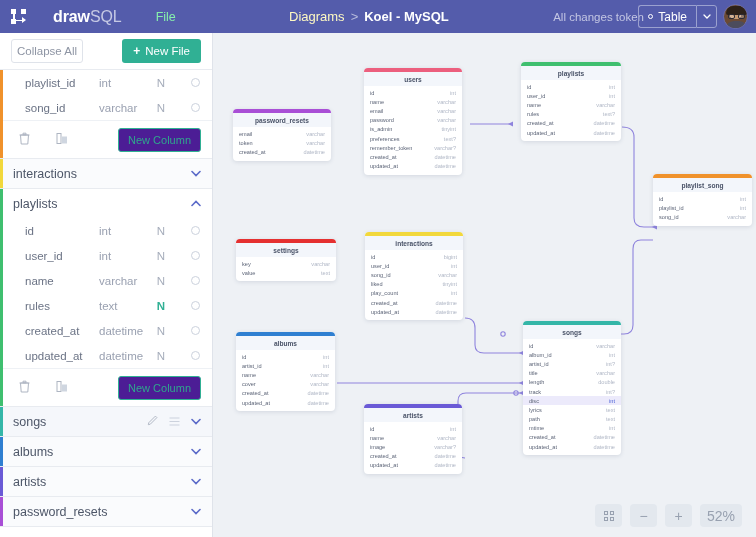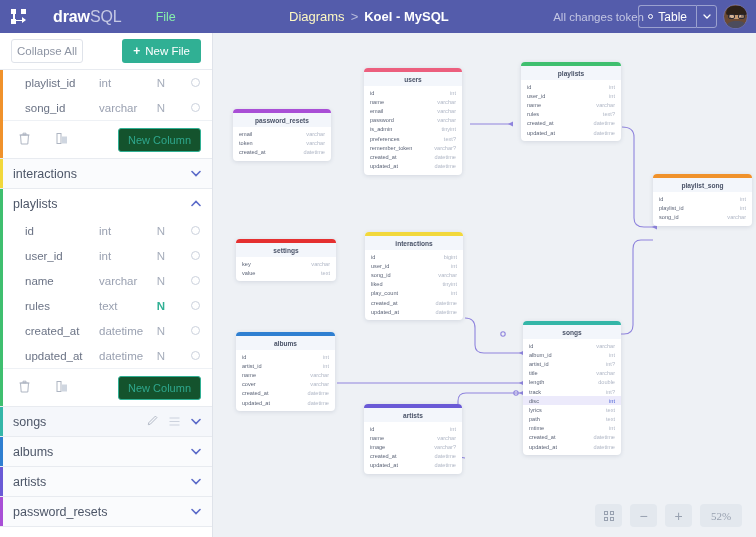--- a/index.html
+++ b/index.html
@@ -129,21 +129,21 @@
     border: 1.3px solid #ccd2dd; cursor: pointer; }
 
   .tbl-foot {
     height: 38px; display: flex; align-items: center; padding-left: 19px;
     padding-right: 11px; border-top: 1px solid #eef1f5;
   }
   .ic-trash, .ic-dup { color: #aeb5c2; font-size: 13px; cursor: pointer; }
   .ic-dup { margin-left: 26px; }
   .btn-newcol {
     margin-left: auto; border: 1px solid #30b094; color: #2fa78d;
-    background: #14532d; font-size: 11px; border-radius: 3px; padding: 5px 9px;
+    background: #4c1d95; font-size: 11px; border-radius: 3px; padding: 5px 9px;
     cursor: pointer; font-family: inherit;
   }
 
   
   .canvas {
     position: absolute; left: 213px; top: 33px; width: 543px; height: 504px;
     background: #eef1f5; overflow: hidden;
   }
   .svg-lines { position: absolute; left: 0; top: 0; width: 543px; height: 504px; }
 
@@ -170,21 +170,21 @@
   .zoomctl {
     position: absolute; right: 14px; bottom: 10px; display: flex; gap: 8px;
     z-index: 35;
   }
   .zbtn {
     width: 27px; height: 23px; background: #e3e8ee; border-radius: 4px;
     display: flex; align-items: center; justify-content: center;
     color: #98a1b0; font-size: 14px; cursor: pointer; border: none;
     font-family: inherit;
   }
-  .zbtn.wide { width: 42px; font-size: 11px; color: #98a1b0; font-family: Liberation Serif, serif; }
+  .zbtn.wide { width: 42px; font-size: 14px; color: #98a1b0; }
   .grid-ic { display: grid; grid-template-columns: 4px 4px; gap: 2px; }
   .grid-ic i { width: 4px; height: 4px; border: 1px solid #98a1b0; display: block; }
 </style>
 </head>
 <body>
 
 <div id="app">
 
   <div class="topbar">
     <div class="logo-wrap">

